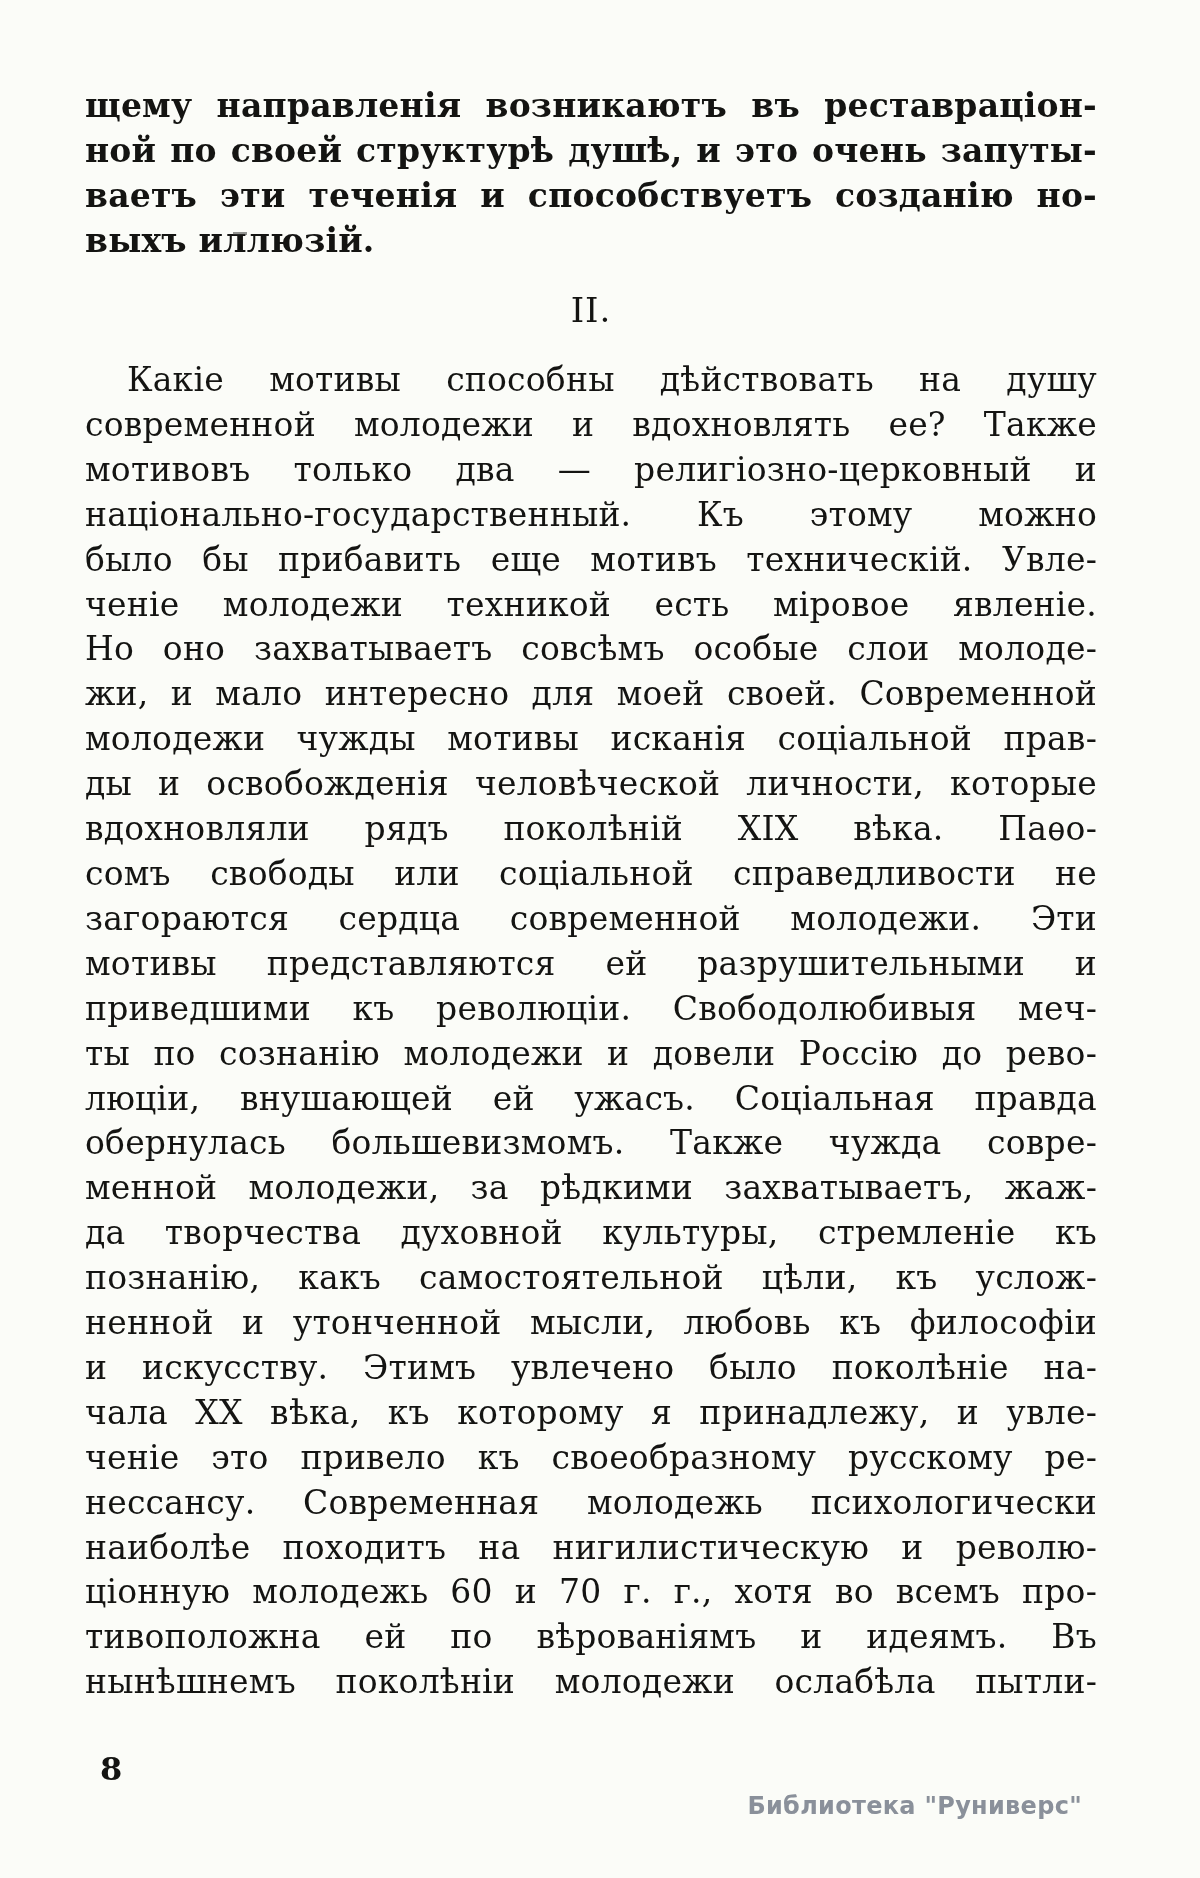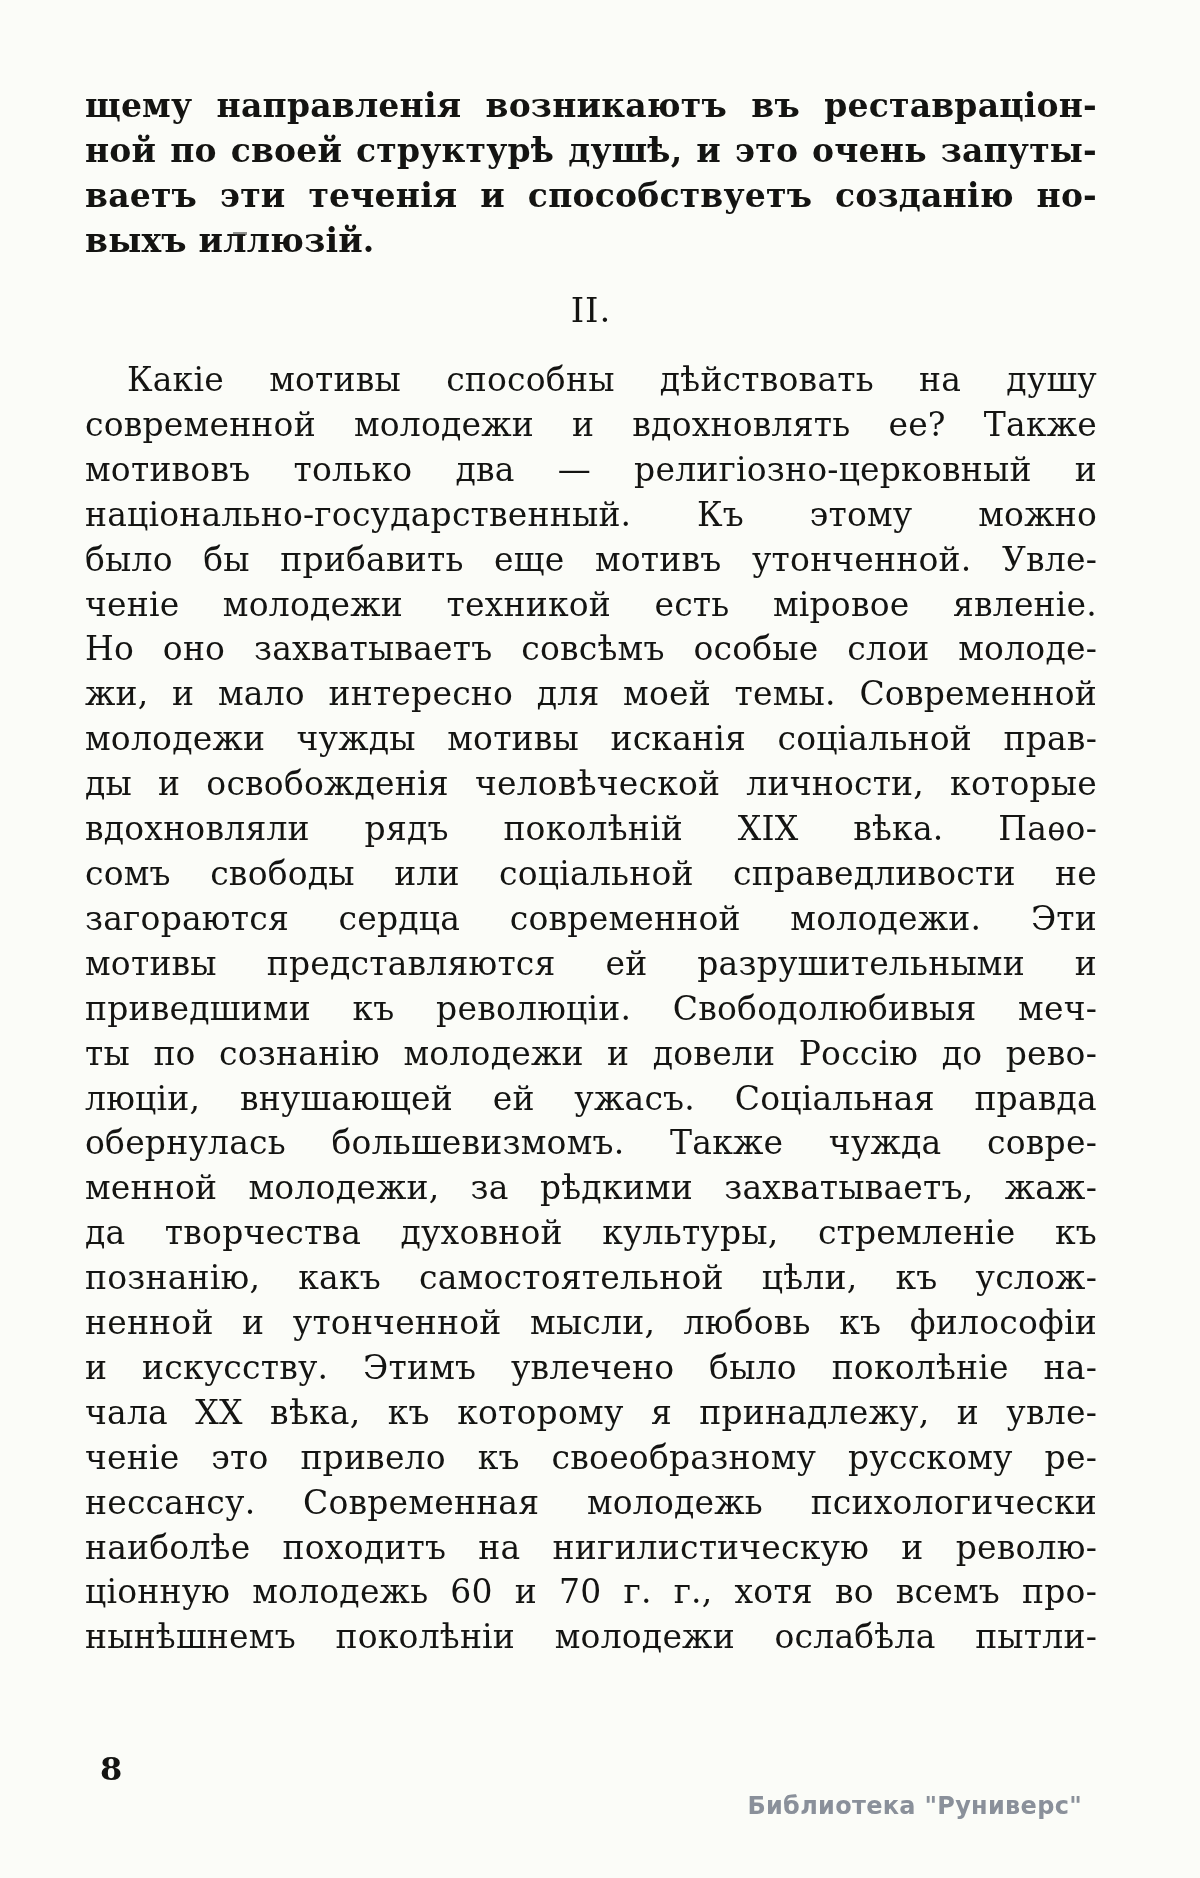--- a/index.html
+++ b/index.html
@@ -92,44 +92,45 @@
 
   <div class="speck"></div>
 
   <div class="section-heading">II.</div>
 
   <div class="text-col para" id="para2">
     <div class="line indent">Какіе мотивы способны дѣйствовать на душу</div>
     <div class="line">современной молодежи и вдохновлять ее? Также</div>
     <div class="line">мотивовъ только два — религіозно-церковный и</div>
     <div class="line">національно-государственный. Къ этому можно</div>
-    <div class="line">было бы прибавить еще мотивъ утонченной. Увле-</div>
+    <div class="line">было бы прибавить еще мотивъ техническій. Увле-</div>
     <div class="line">ченіе молодежи техникой есть міровое явленіе.</div>
     <div class="line">Но оно захватываетъ совсѣмъ особые слои молоде-</div>
-    <div class="line">жи, и мало интересно для моей темы. Современной</div>
+    <div class="line">жи, и мало интересно для моей своей. Современной</div>
     <div class="line">молодежи чужды мотивы исканія соціальной прав-</div>
     <div class="line">ды и освобожденія человѣческой личности, которые</div>
     <div class="line">вдохновляли рядъ поколѣній XIX вѣка. Паѳо-</div>
     <div class="line">сомъ свободы или соціальной справедливости не</div>
     <div class="line">загораются сердца современной молодежи. Эти</div>
     <div class="line">мотивы представляются ей разрушительными и</div>
     <div class="line">приведшими къ революціи. Свободолюбивыя меч-</div>
     <div class="line">ты по сознанію молодежи и довели Россію до рево-</div>
     <div class="line">люціи, внушающей ей ужасъ. Соціальная правда</div>
     <div class="line">обернулась большевизмомъ. Также чужда совре-</div>
     <div class="line">менной молодежи, за рѣдкими захватываетъ, жаж-</div>
     <div class="line">да творчества духовной культуры, стремленіе къ</div>
     <div class="line">познанію, какъ самостоятельной цѣли, къ услож-</div>
     <div class="line">ненной и утонченной мысли, любовь къ философіи</div>
     <div class="line">и искусству. Этимъ увлечено было поколѣніе на-</div>
     <div class="line">чала XX вѣка, къ которому я принадлежу, и увле-</div>
     <div class="line">ченіе это привело къ своеобразному русскому ре-</div>
     <div class="line">нессансу. Современная молодежь психологически</div>
     <div class="line">наиболѣе походитъ на нигилистическую и револю-</div>
     <div class="line">ціонную молодежь 60 и 70 г. г., хотя во всемъ про-</div>
+    <div class="line">тивоположна ей по вѣрованіямъ и идеямъ. Въ</div>
     <div class="line">нынѣшнемъ поколѣніи молодежи ослабѣла пытли-</div>
   </div>
 
   <div class="page-number">8</div>
 
   <div class="watermark">Библиотека "Руниверс"</div>
 
 </div>
 
 </body></html>

